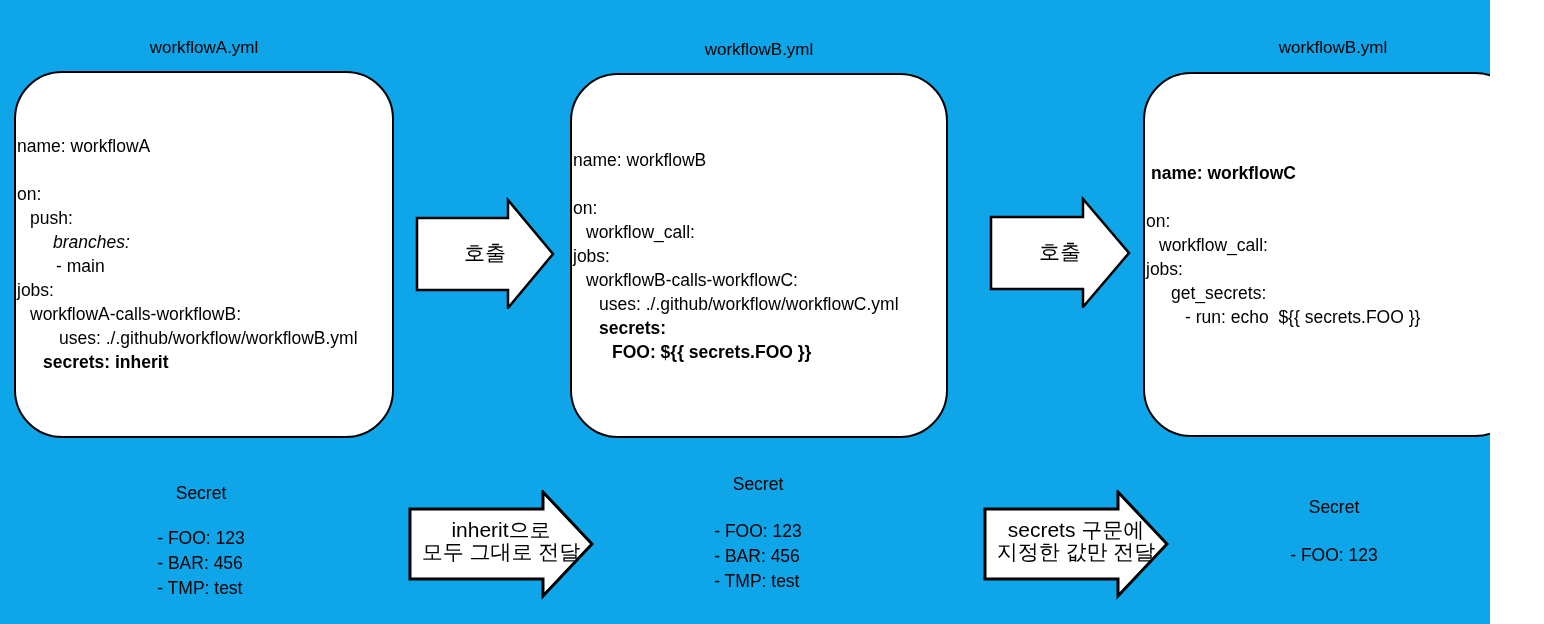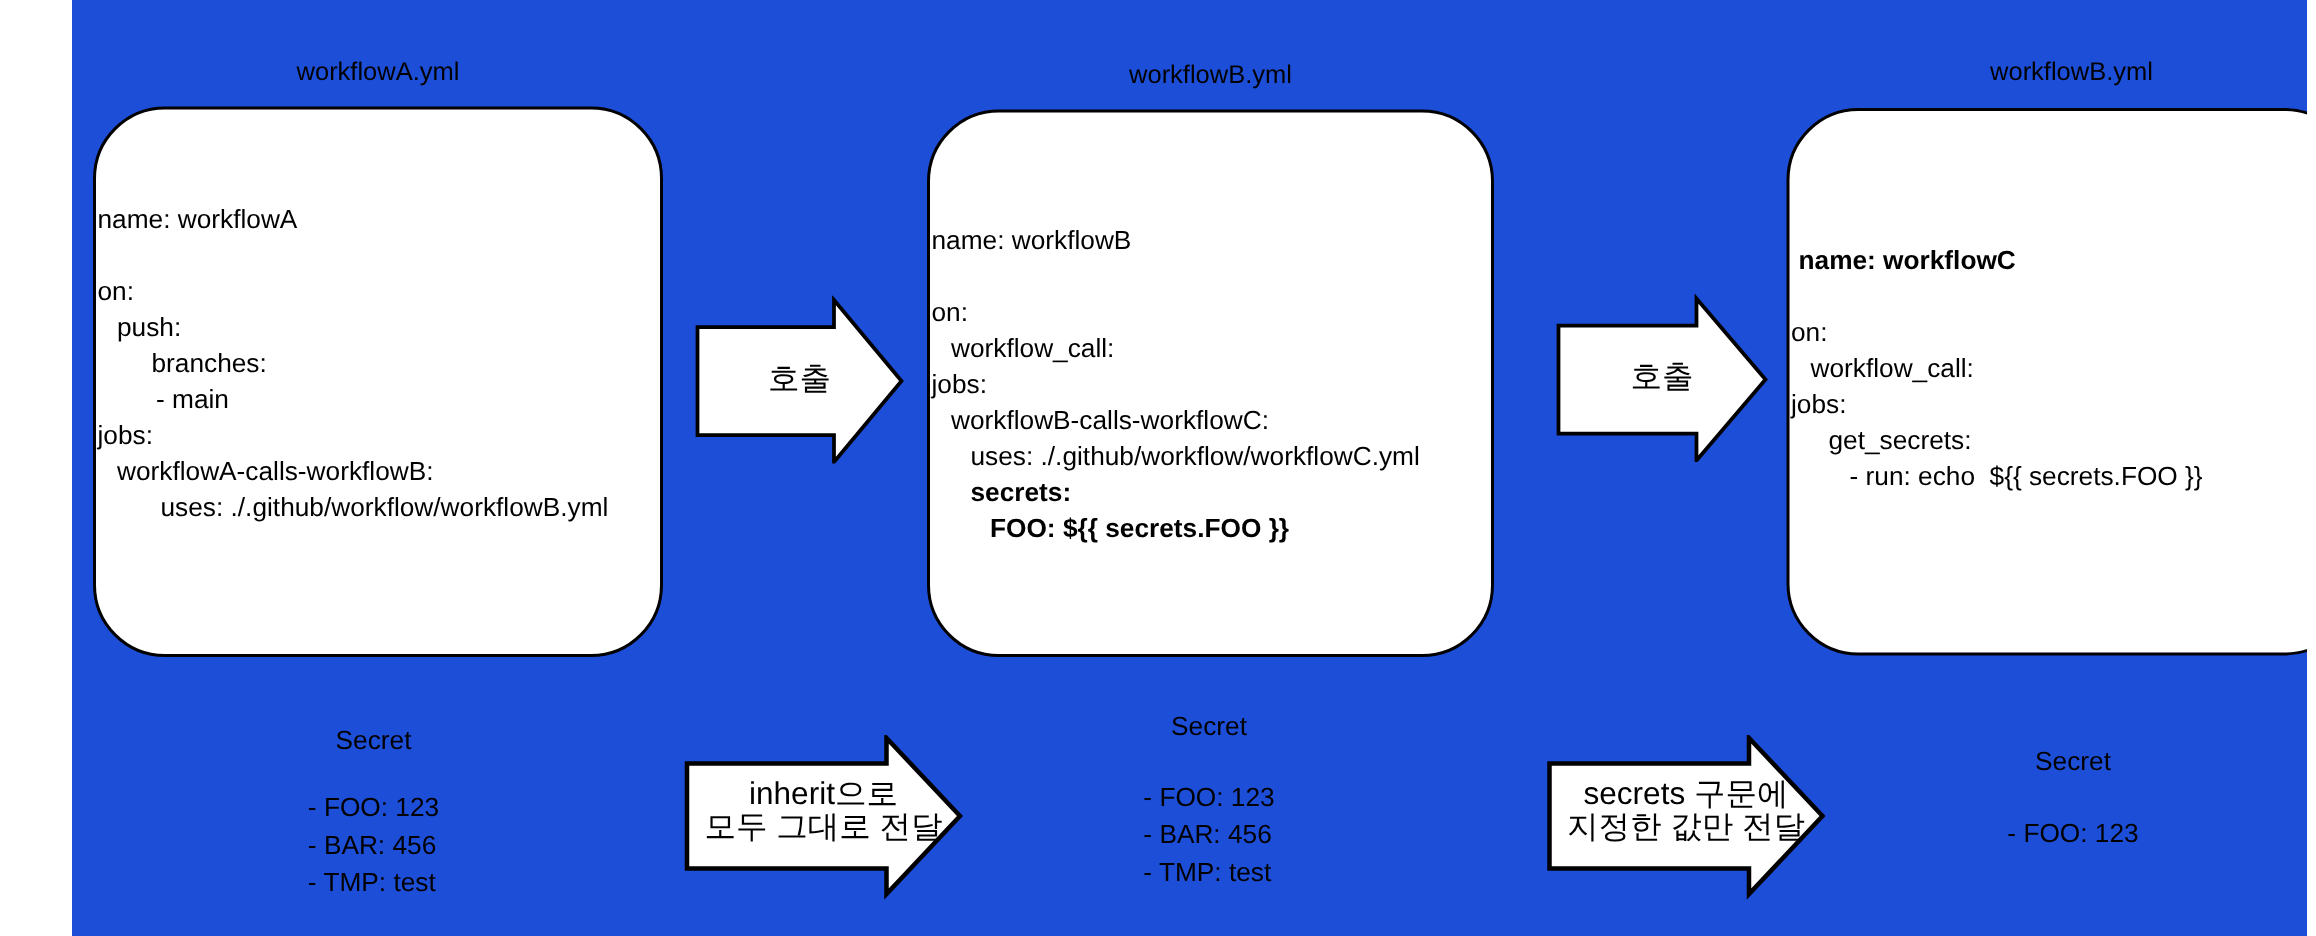--- a/index.html
+++ b/index.html
@@ -1,18 +1,18 @@
 <!DOCTYPE html>
 <html><head>
 <meta charset="utf-8">
 <style>
   html,body{margin:0;padding:0;background:#ffffff;}
   .canvas{
-    position:relative;width:1490px;height:624px;background:#1d4ed8;
-    font-family:"Liberation Sans",sans-serif;color:#000;overflow:hidden;margin-left:48px;
+    position:relative;width:1490px;height:624px;background:#0ea5e9;
+    font-family:"Liberation Sans",sans-serif;color:#000;overflow:hidden;
   }
   .panel-title{
     position:absolute;text-align:center;font-size:17px;line-height:20px;
   }
   .wbox{
     position:absolute;border:2px solid #000;border-radius:48px;background:#ffffff;
     box-sizing:border-box;
   }
   .code{
     position:absolute;left:1px;right:1px;font-size:17.5px;
@@ -41,25 +41,26 @@
 
 <div class="canvas">
 
   <div class="panel-title" style="left:14px;top:38px;width:380px">workflowA.yml</div>
   <div class="wbox" style="left:14px;top:71px;width:380px;height:367px">
     <div class="code" style="top:61px">
         <div class="code-line" style="padding-left: 0px;">name: workflowA</div>
         <div class="code-line" style="padding-left: 0px;"></div>
         <div class="code-line" style="padding-left: 0px;">on:</div>
         <div class="code-line" style="padding-left: 13px;">push:</div>
-        <div class="code-line" style="padding-left: 36px;">branches:</div>
+        <div class="code-line" style="padding-left: 36px; font-style: italic;">branches:</div>
         <div class="code-line" style="padding-left: 39px;">- main</div>
         <div class="code-line" style="padding-left: 0px;">jobs:</div>
         <div class="code-line" style="padding-left: 13px;">workflowA-calls-workflowB:</div>
         <div class="code-line" style="padding-left: 42px;">uses: ./.github/workflow/workflowB.yml</div>
+        <div class="code-line bold" style="padding-left: 26px;">secrets: inherit</div>
       </div>
   </div>
 
   <div class="panel-title" style="left:570px;top:40px;width:378px">workflowB.yml</div>
   <div class="wbox" style="left:570px;top:73px;width:378px;height:365px">
     <div class="code" style="top:73px">
         <div class="code-line" style="padding-left: 0px;">name: workflowB</div>
         <div class="code-line" style="padding-left: 0px;"></div>
         <div class="code-line" style="padding-left: 0px;">on:</div>
         <div class="code-line" style="padding-left: 13px;">workflow_call:</div>

